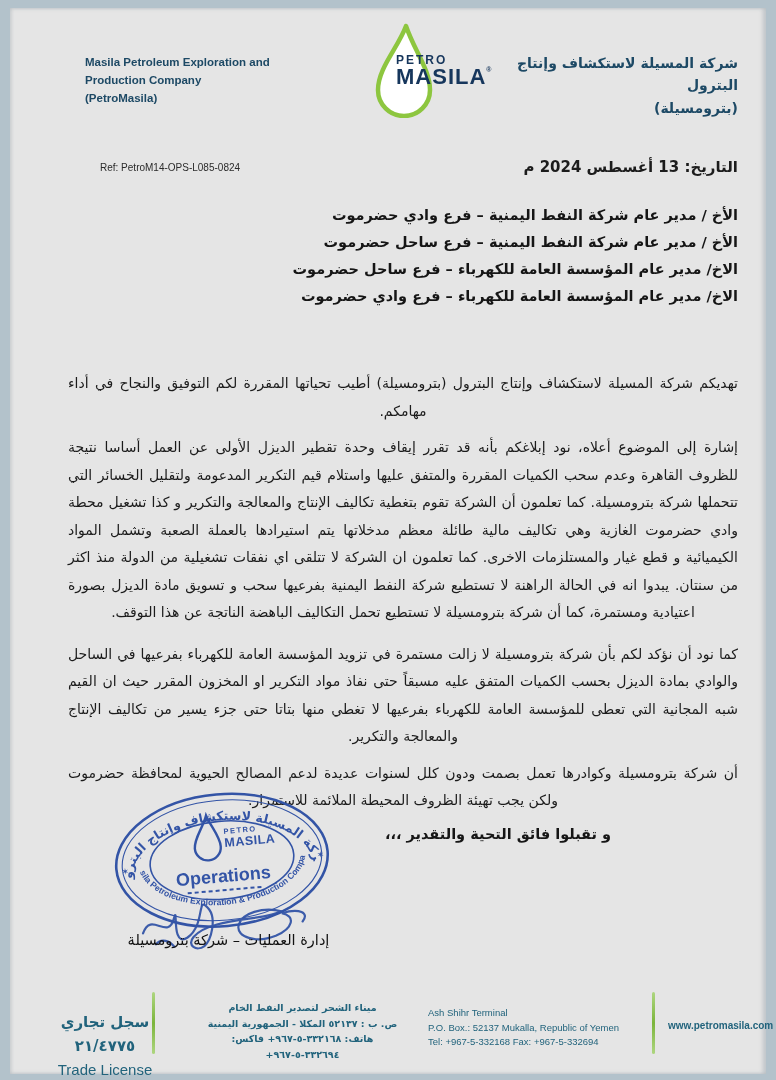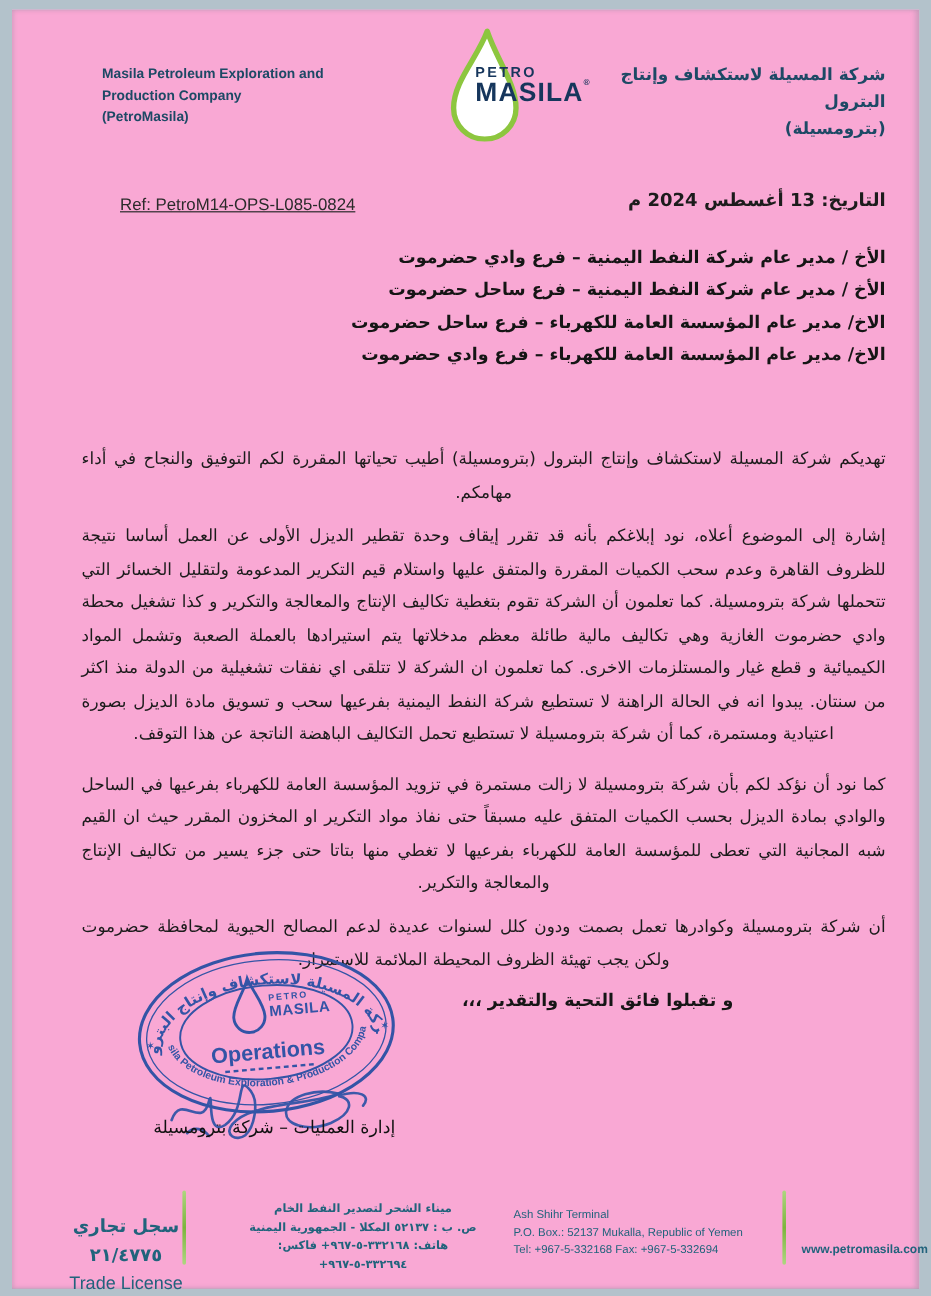--- a/index.html
+++ b/index.html
@@ -6,21 +6,21 @@
   html,body { width:776px; height:1080px; }
   body {
     background:#b3c2cb;
     font-family:"DejaVu Sans", sans-serif;
     overflow:hidden;
     position:relative;
   }
   .page {
     position:absolute; left:10px; top:8px;
     width:756px; height:1066px;
-    background:#f9a8d4;
+    background:#e5e5e5;
     box-shadow:inset -3px 0 4px rgba(120,135,145,.35), inset 2px 0 3px rgba(120,135,145,.2);
     color:#1f1f1f;
   }
   
   .hdr-en {
     position:absolute; left:75px; top:46px; width:245px;
     font-family:"Liberation Sans", sans-serif;
     font-size:11.5px; line-height:1.55; color:#1d4965; font-weight:bold;
   }
   .hdr-ar {
@@ -33,21 +33,21 @@
   .logo .wordmark {
     position:absolute; left:34px; top:32px;
     font-family:"Liberation Sans", sans-serif; color:#16365c; line-height:1;
   }
   .logo .wordmark .petro { font-size:12px; font-weight:bold; letter-spacing:2px; }
   .logo .wordmark .masila { font-size:22px; font-weight:bold; letter-spacing:1px; }
   .logo .reg { font-size:7px; vertical-align:top; }
   
   .ref {
     position:absolute; left:90px; top:154px;
-    font-family:"Liberation Sans", sans-serif; font-size:14px; color:#2b2b2b;text-decoration:underline;
+    font-family:"Liberation Sans", sans-serif; font-size:10px; color:#2b2b2b;
   }
   .date {
     position:absolute; right:28px; top:150px;
     direction:rtl; font-size:15px; font-weight:bold; color:#1c1c1c;
   }
   
   .recipients {
     position:absolute; right:28px; top:194px;
     direction:rtl; text-align:right;
     font-size:14.5px; font-weight:bold; line-height:27px; color:#151515;
@@ -96,21 +96,21 @@
     position:absolute; left:190px; top:8px; width:205px;
     direction:rtl; text-align:center;
     color:#21637c; font-size:9.5px; font-weight:bold; line-height:1.65;
   }
   .f-en {
     position:absolute; left:418px; top:14px; width:210px;
     font-family:"Liberation Sans", sans-serif;
     color:#21637c; font-size:9.5px; line-height:1.55;
   }
   .f-web {
-    position:absolute; left:658px; top:44px; width:96px;
+    position:absolute; left:658px; top:28px; width:96px;
     font-family:"Liberation Sans", sans-serif;
     color:#21637c; font-size:10px; font-weight:bold;
   }
 </style>
 </head>
 <body>
 
 <div class="page">
 
   <div class="hdr-en">

